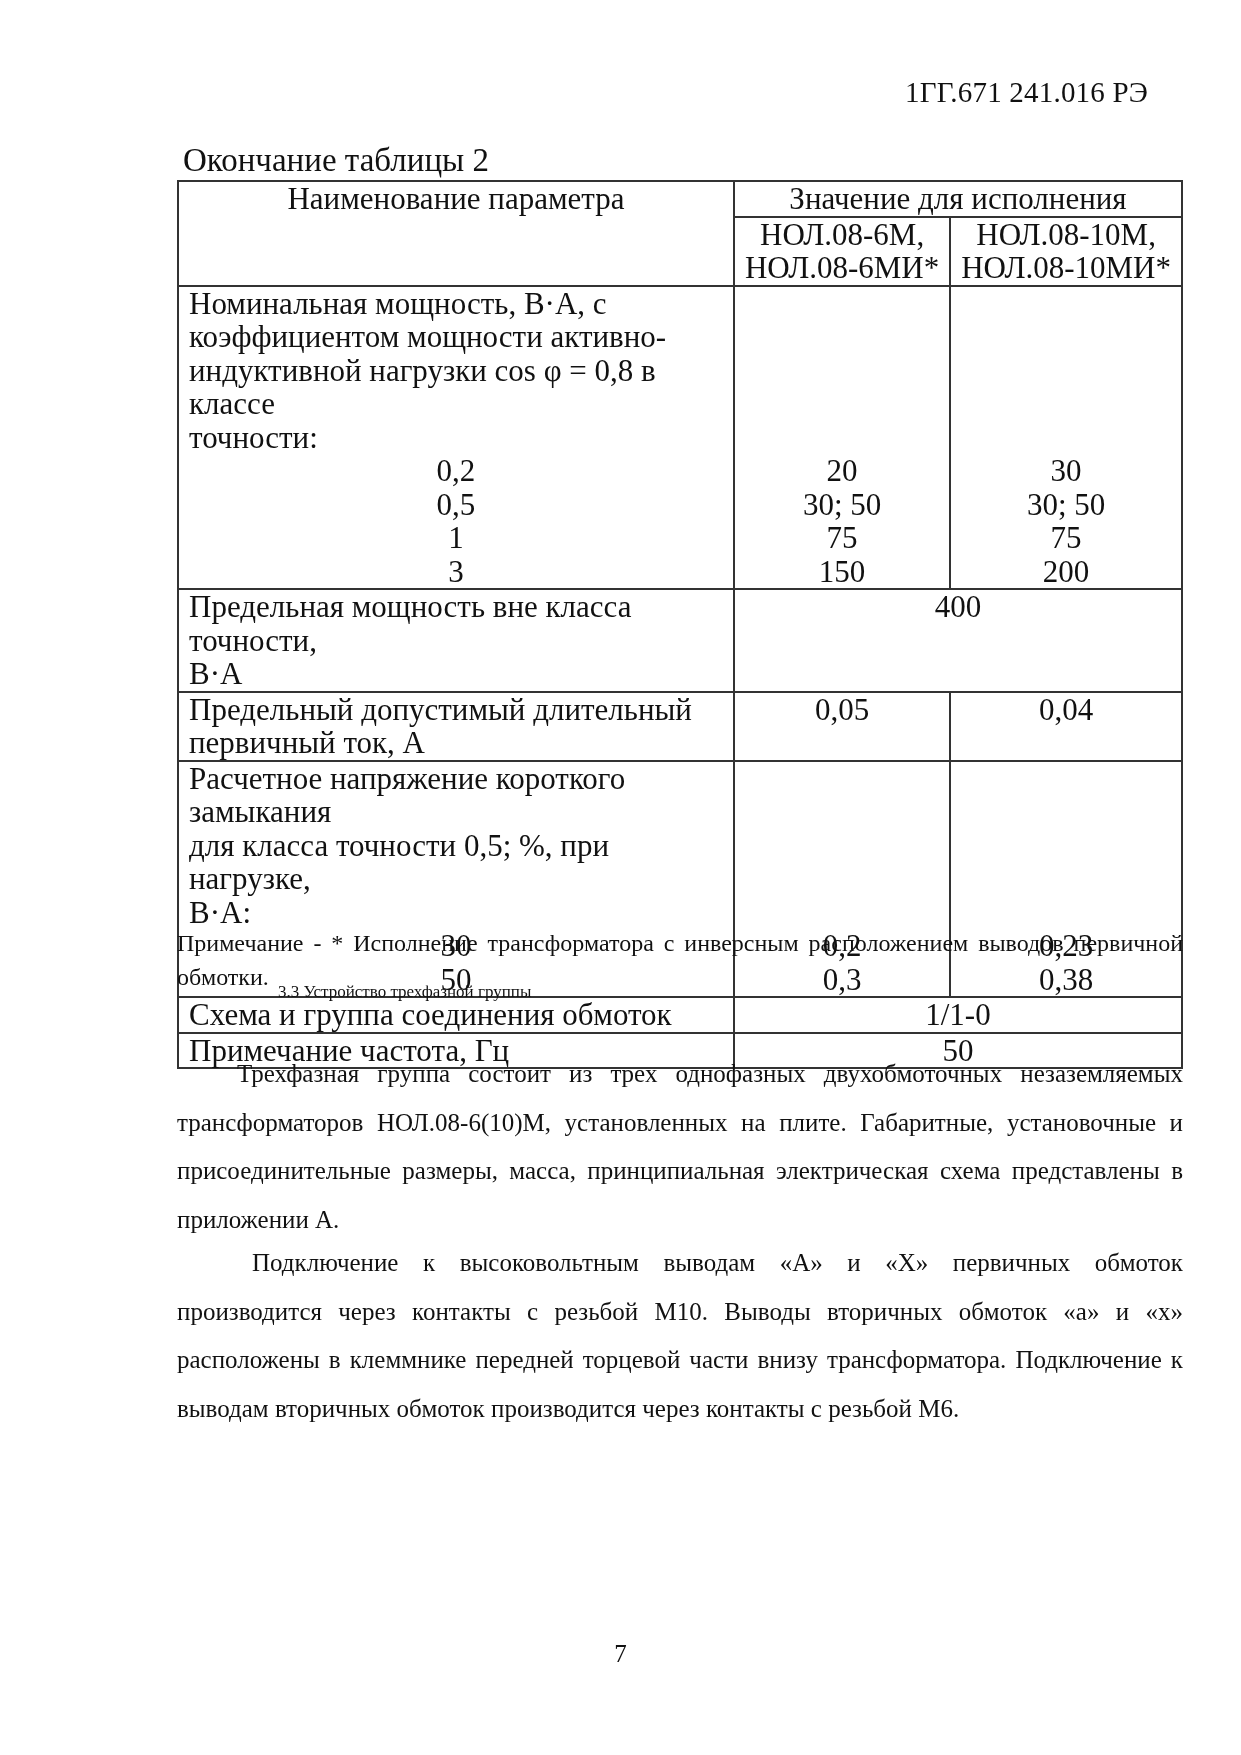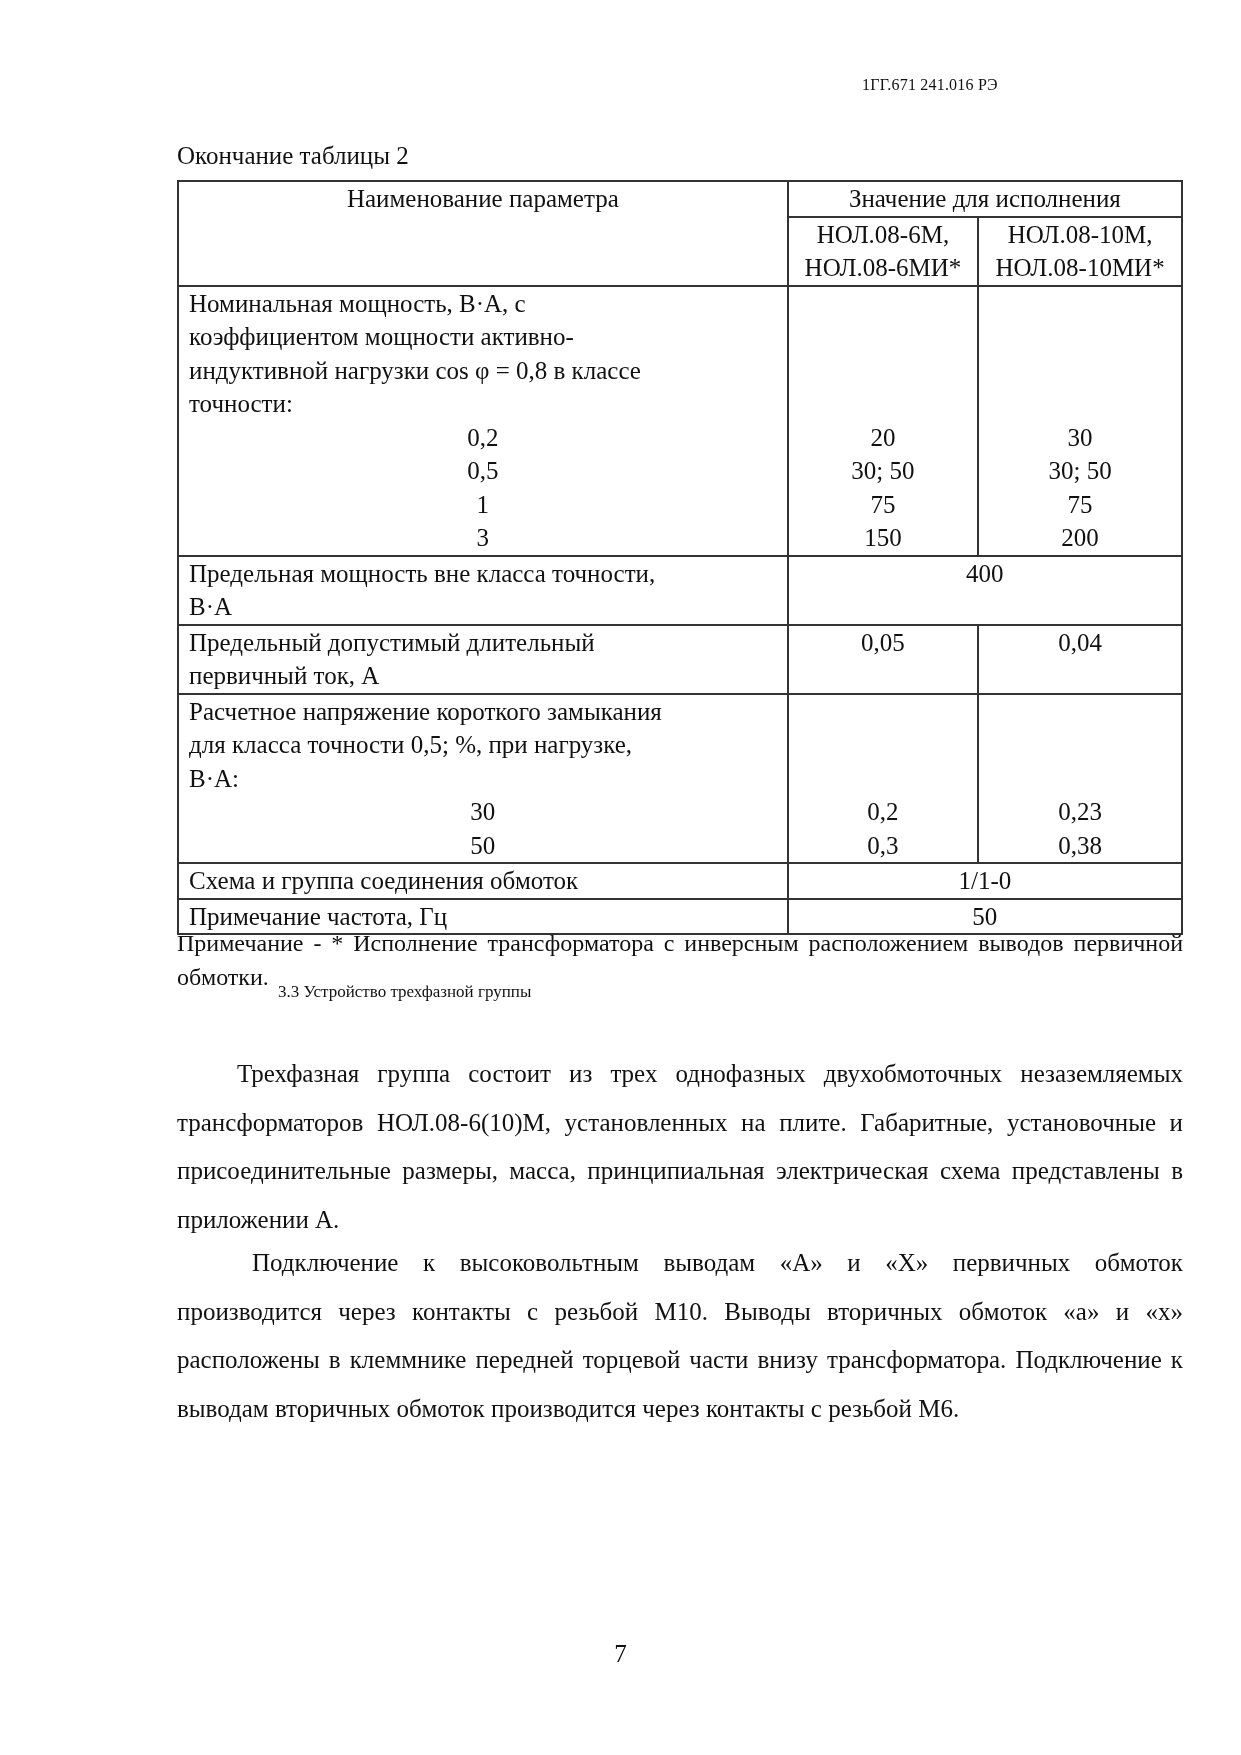--- a/index.html
+++ b/index.html
@@ -1,21 +1,21 @@
 <!DOCTYPE html>
 <html><head>
 <meta charset="utf-8">
 <style>
   html, body { margin: 0; padding: 0; background: #ffffff; }
   body { width: 1241px; height: 1755px; position: relative; overflow: hidden;
          font-family: "Liberation Serif", "DejaVu Serif", serif; color: #111; }
-  .doc-code { position: absolute; top: 76px; left: 862px; font-size: 16px; letter-spacing: 0.2px; }
-  .caption { position: absolute; top: 142px; left: 177px; font-size: 25px; text-align: center; }
+  .doc-code { position: absolute; top: 76px; left: 905px; font-size: 29px; letter-spacing: 0.2px; }
+  .caption { position: absolute; top: 142px; left: 183px; font-size: 33px; text-align: center; }
   table.spec { position: absolute; top: 180px; left: 177px; width: 1006px;
-               border-collapse: collapse; font-size: 25px; line-height: 33.5px; padding-left: 20px; }
+               border-collapse: collapse; font-size: 31px; line-height: 33.5px; padding-left: 20px; }
   table.spec td, table.spec th { border: 2px solid #333; padding: 0 10px; vertical-align: top; font-weight: normal; }
   .col-name { width: 572px; }
   .col-6 { width: 171px; }
   .col-10 { width: 183px; }
   th.hdr-name { text-align: center; vertical-align: middle; }
   th.hdr-group { text-align: center; padding: 0 4px; }
   th.hdr-var { text-align: center; padding: 0 2px; white-space: nowrap; }
   td.val { text-align: center; }
   td.mid { vertical-align: middle; }
   .sub { text-align: center; }

